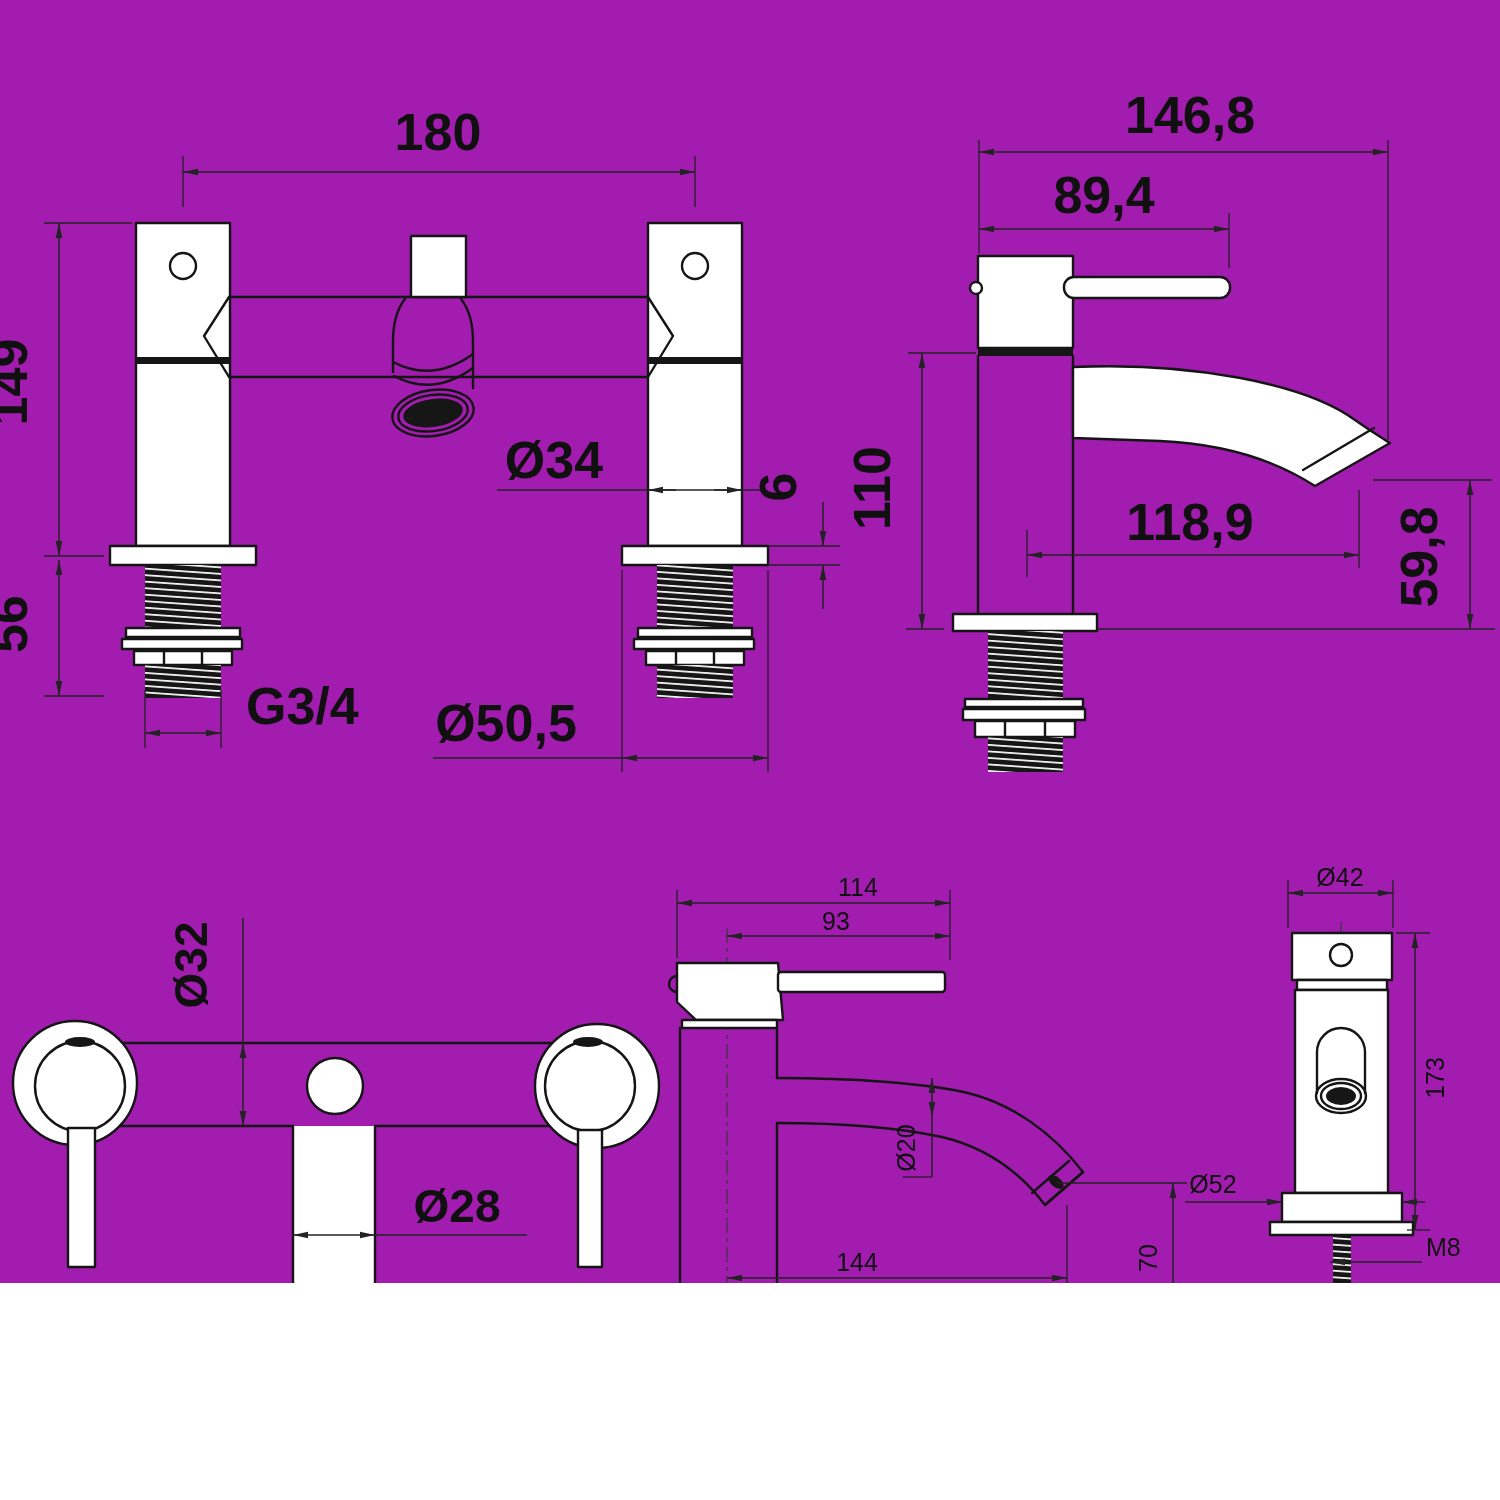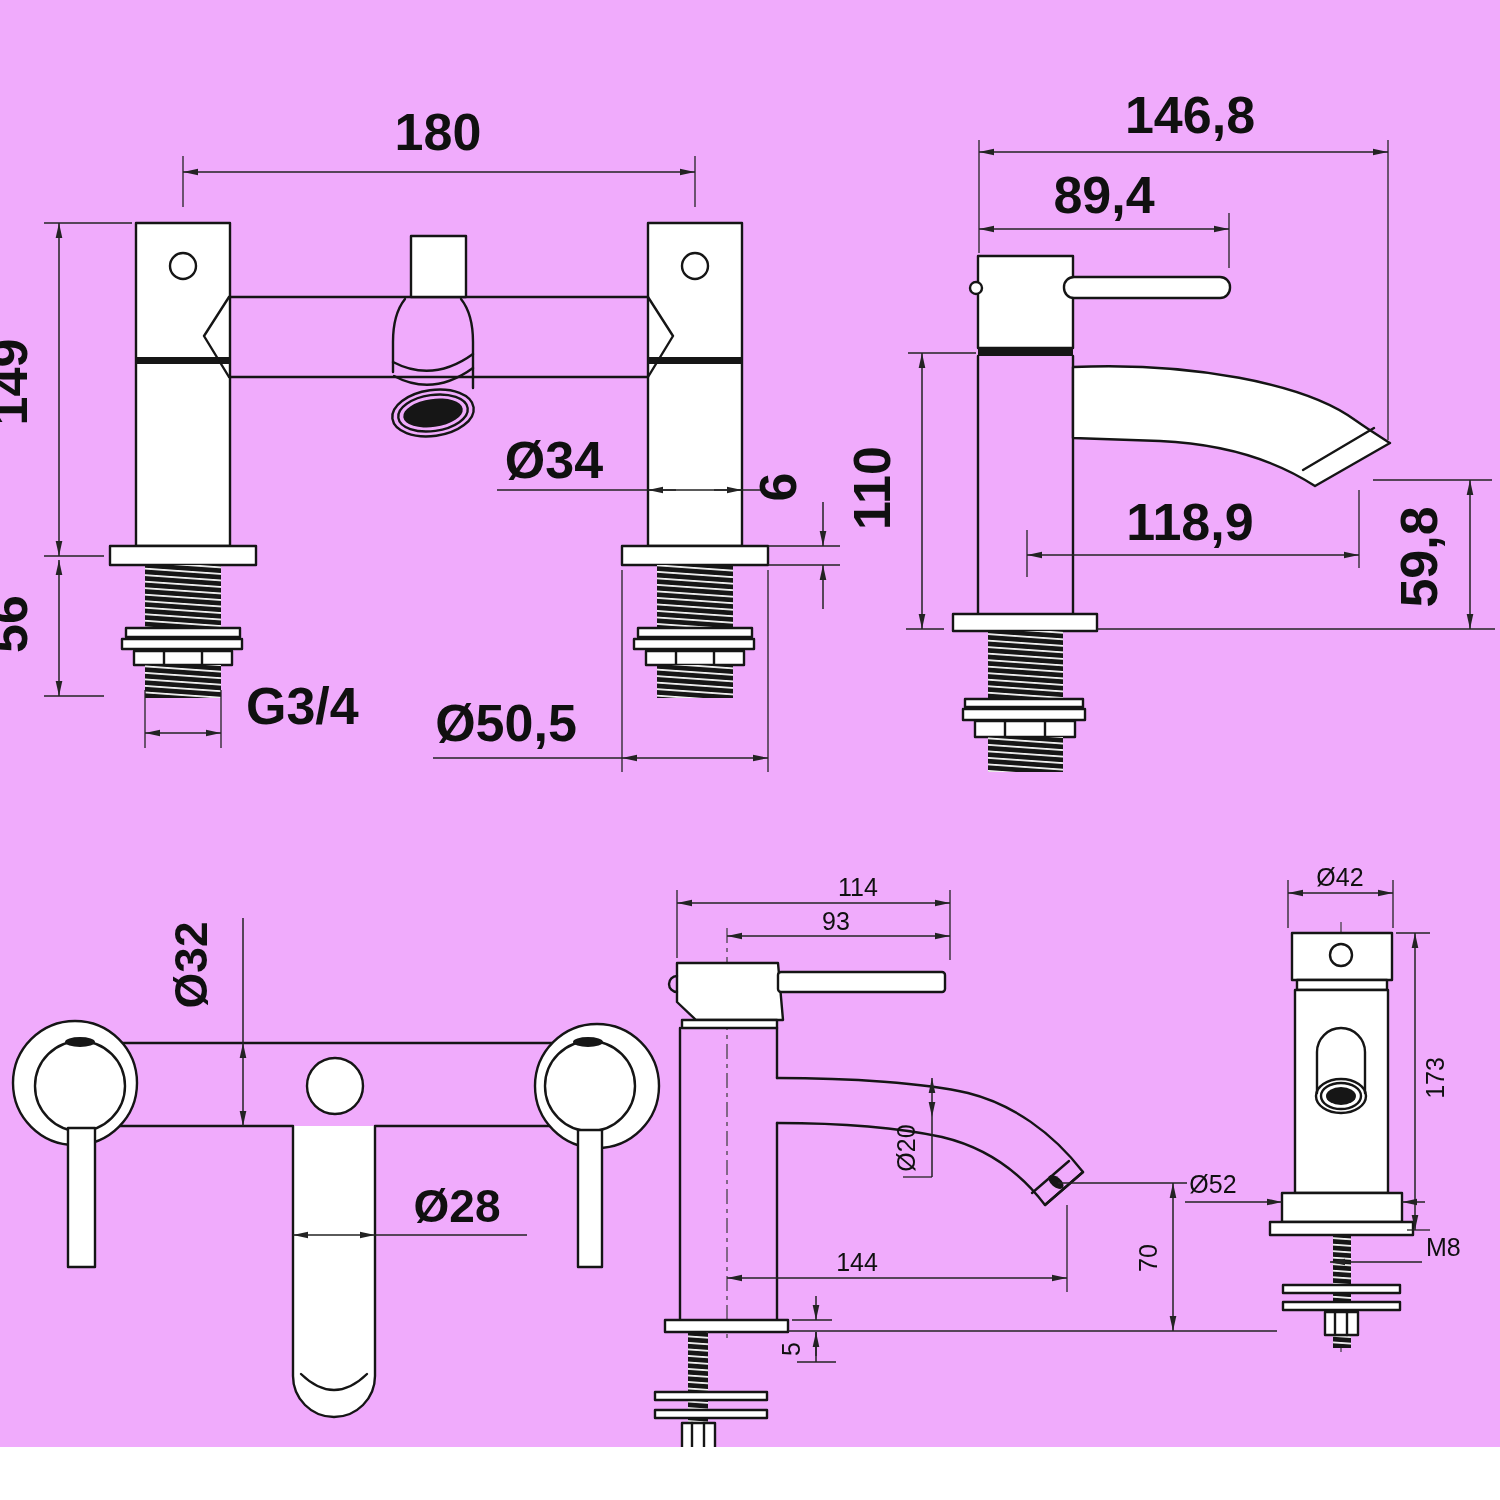--- a/index.html
+++ b/index.html
@@ -1,16 +1,16 @@
 <!DOCTYPE html>
 <html><head>
 <meta charset="utf-8">
 <style>
   html,body{margin:0;padding:0;background:#fff;}
-  #stage{position:relative;width:1500px;height:1447px;background:#f0abfc;
+  #stage{position:relative;width:1500px;height:1283px;background:#a21caf;
          font-family:"Liberation Sans", sans-serif;}
   svg{position:absolute;left:0;top:0;}
   .ol  {stroke:#151515;stroke-width:2.4;fill:none;stroke-linejoin:round;stroke-linecap:round;}
   .olw {stroke:#151515;stroke-width:2.4;fill:#ffffff;stroke-linejoin:round;}
   .dk  {fill:#161616;stroke:none;}
   .dim {stroke:#232323;stroke-width:1.5;fill:none;}
   .ext {stroke:#232323;stroke-width:1.3;fill:none;}
   .cl  {stroke:#3a3a3a;stroke-width:1.2;stroke-dasharray:15 5 4 5;fill:none;}
   text {fill:#101010;}
   .tb  {font:700 52px "Liberation Sans", sans-serif;}

